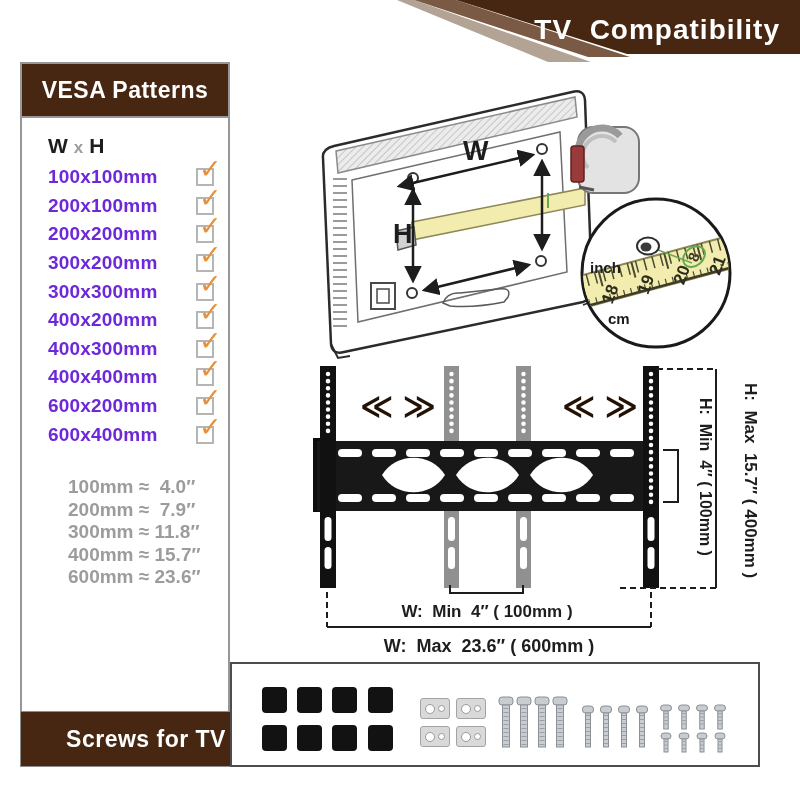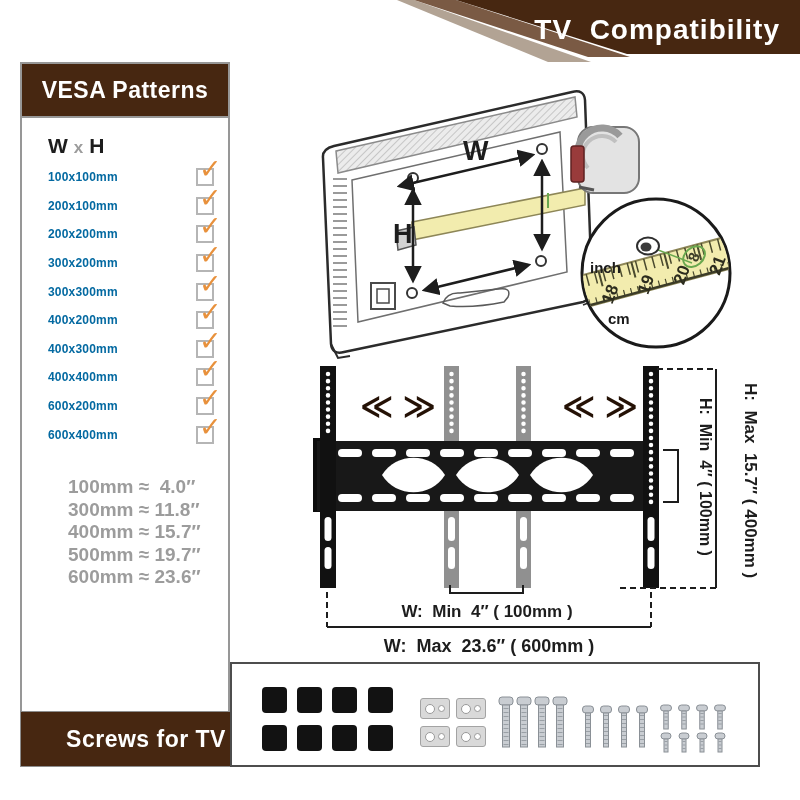--- a/index.html
+++ b/index.html
@@ -12,21 +12,21 @@
   .vesa-panel{position:absolute;left:20px;top:62px;width:210px;height:690px;
               background:#fff;border:2px solid #979797;}
   .vesa-header{position:absolute;left:-2px;top:-2px;width:210px;height:56px;
                background:#472711;border:2px solid #979797;color:#fff;
                display:flex;align-items:center;justify-content:center;
                font-size:23px;font-weight:bold;letter-spacing:.5px;}
   .wxh{position:absolute;left:26px;top:70px;font-size:21px;font-weight:bold;color:#1d1d1d;}
   .wxh .lx{color:#9c9c9c;font-size:17px;font-weight:bold;padding:0 6px;}
   .patterns{position:absolute;left:26px;top:99px;width:166px;}
   .p-row{height:28.6px;display:flex;align-items:center;justify-content:space-between;}
-  .p-label{font-size:12px;font-weight:bold;color:#0369a1;letter-spacing:.2px;}
+  .p-label{font-size:19px;font-weight:bold;color:#6d28d9;letter-spacing:.2px;}
   .chk{position:relative;width:18px;height:18px;border:2px solid #b5b5b5;background:#fff;}
   .chk .mark{position:absolute;left:1px;top:-14px;font-size:27px;font-weight:bold;
              color:#e8913c;line-height:1;}
   .convs{position:absolute;left:26px;top:412px;margin-left:20px;}
   .c-row{height:22.6px;font-size:19px;font-weight:bold;color:#9c9c9c;white-space:pre;}
 
   
   .screws-label{position:absolute;left:20px;top:711px;width:252px;height:56px;
                 background:#472711;border:1px solid #8d8d8d;color:#fff;
                 display:flex;align-items:center;justify-content:center;
@@ -110,23 +110,23 @@
         </div>
       <div class="p-row">
           <span class="p-label">600x400mm</span>
           <span class="chk">
             <span class="mark">✓</span>
           </span>
         </div>
     </div>
     <div class="convs">
       <div class="c-row">100mm ≈  4.0″</div>
+      <div class="c-row">200mm ≈  7.9″</div>
       <div class="c-row">300mm ≈ 11.8″</div>
       <div class="c-row">400mm ≈ 15.7″</div>
-      <div class="c-row">500mm ≈ 19.7″</div>
       <div class="c-row">600mm ≈ 23.6″</div>
     </div>
   </div>
 
   <div class="screws-label">
     <span>Screws for TV</span>
   </div>
   <div class="screws-box">
     <div class="spacer" style="left:30px;top:23px;"></div>
     <div class="spacer" style="left:65px;top:23px;"></div>

